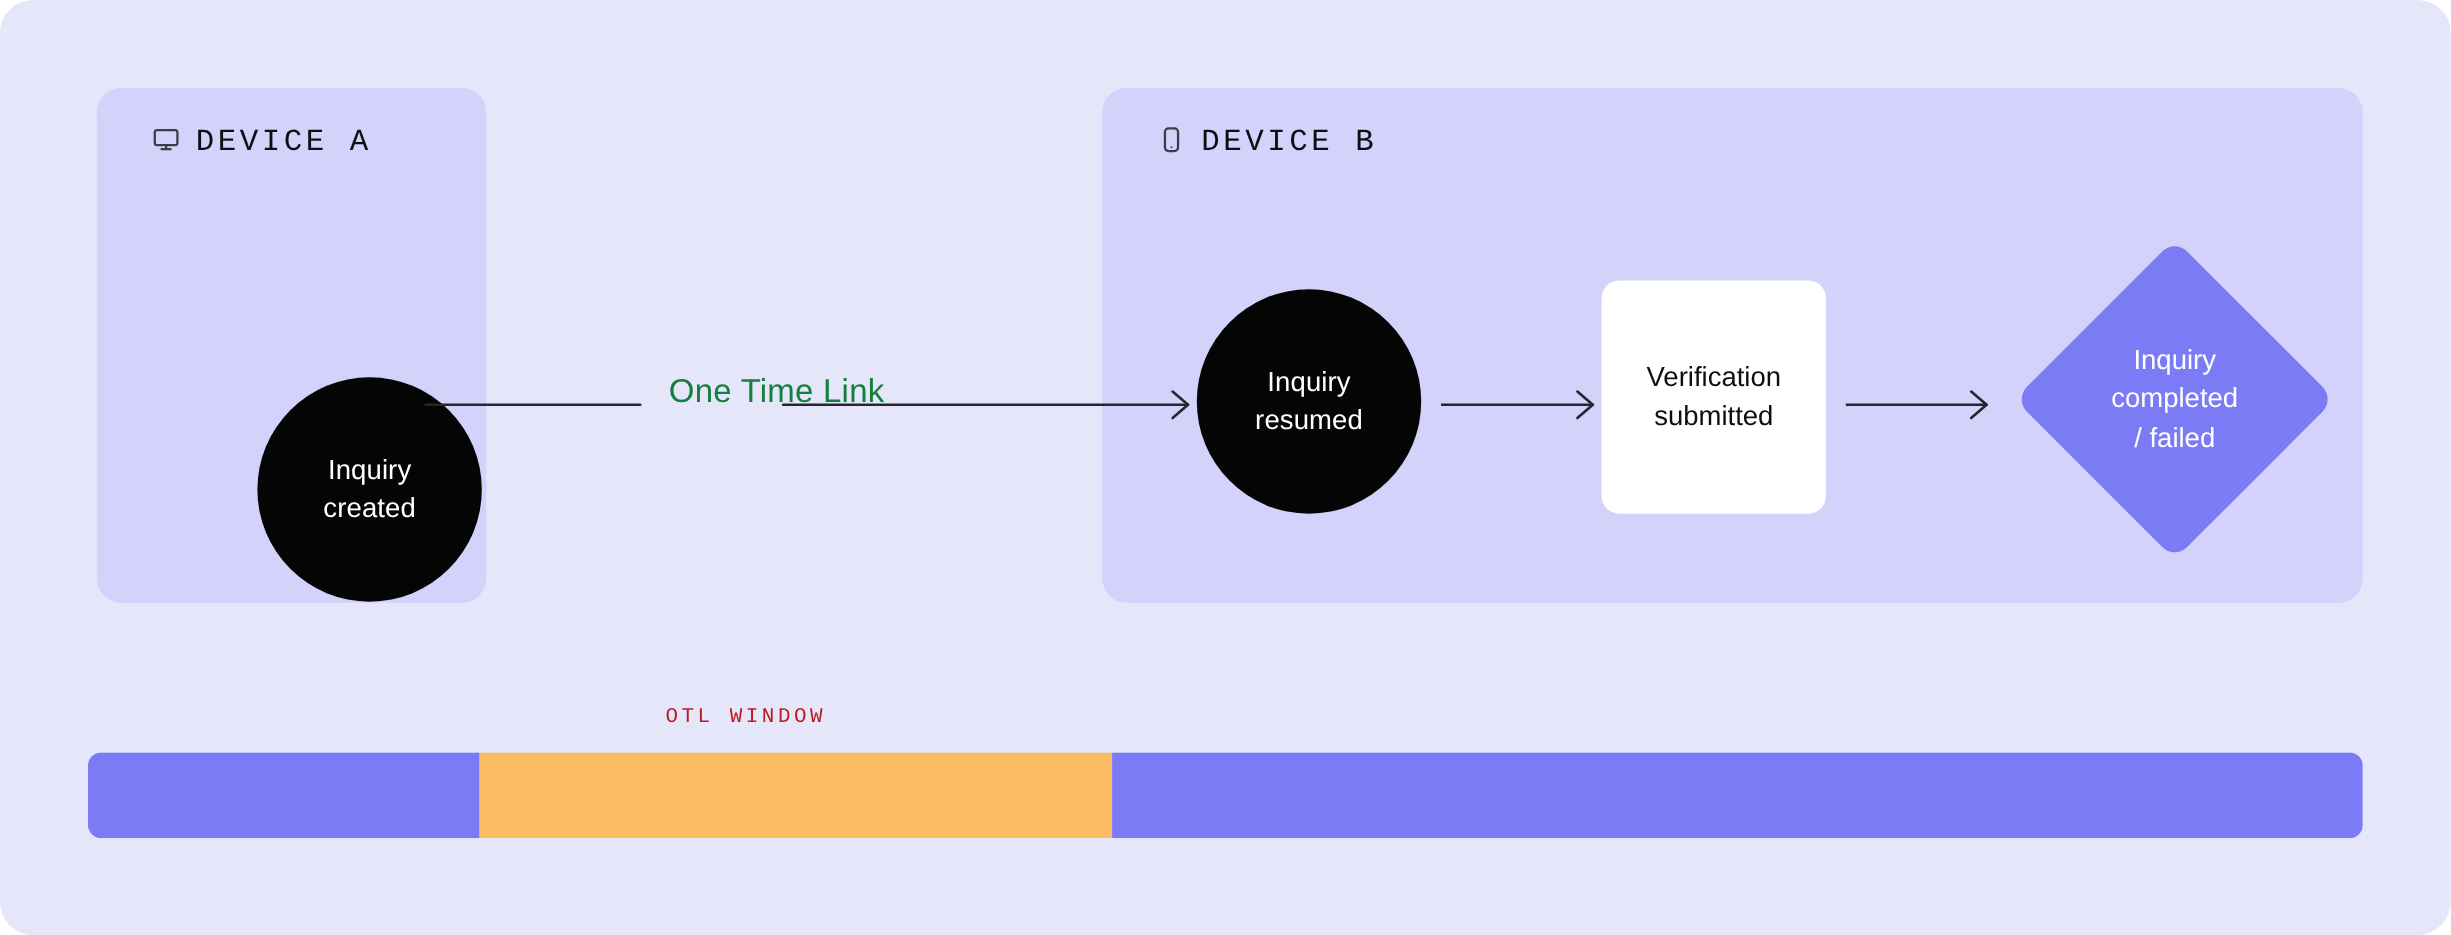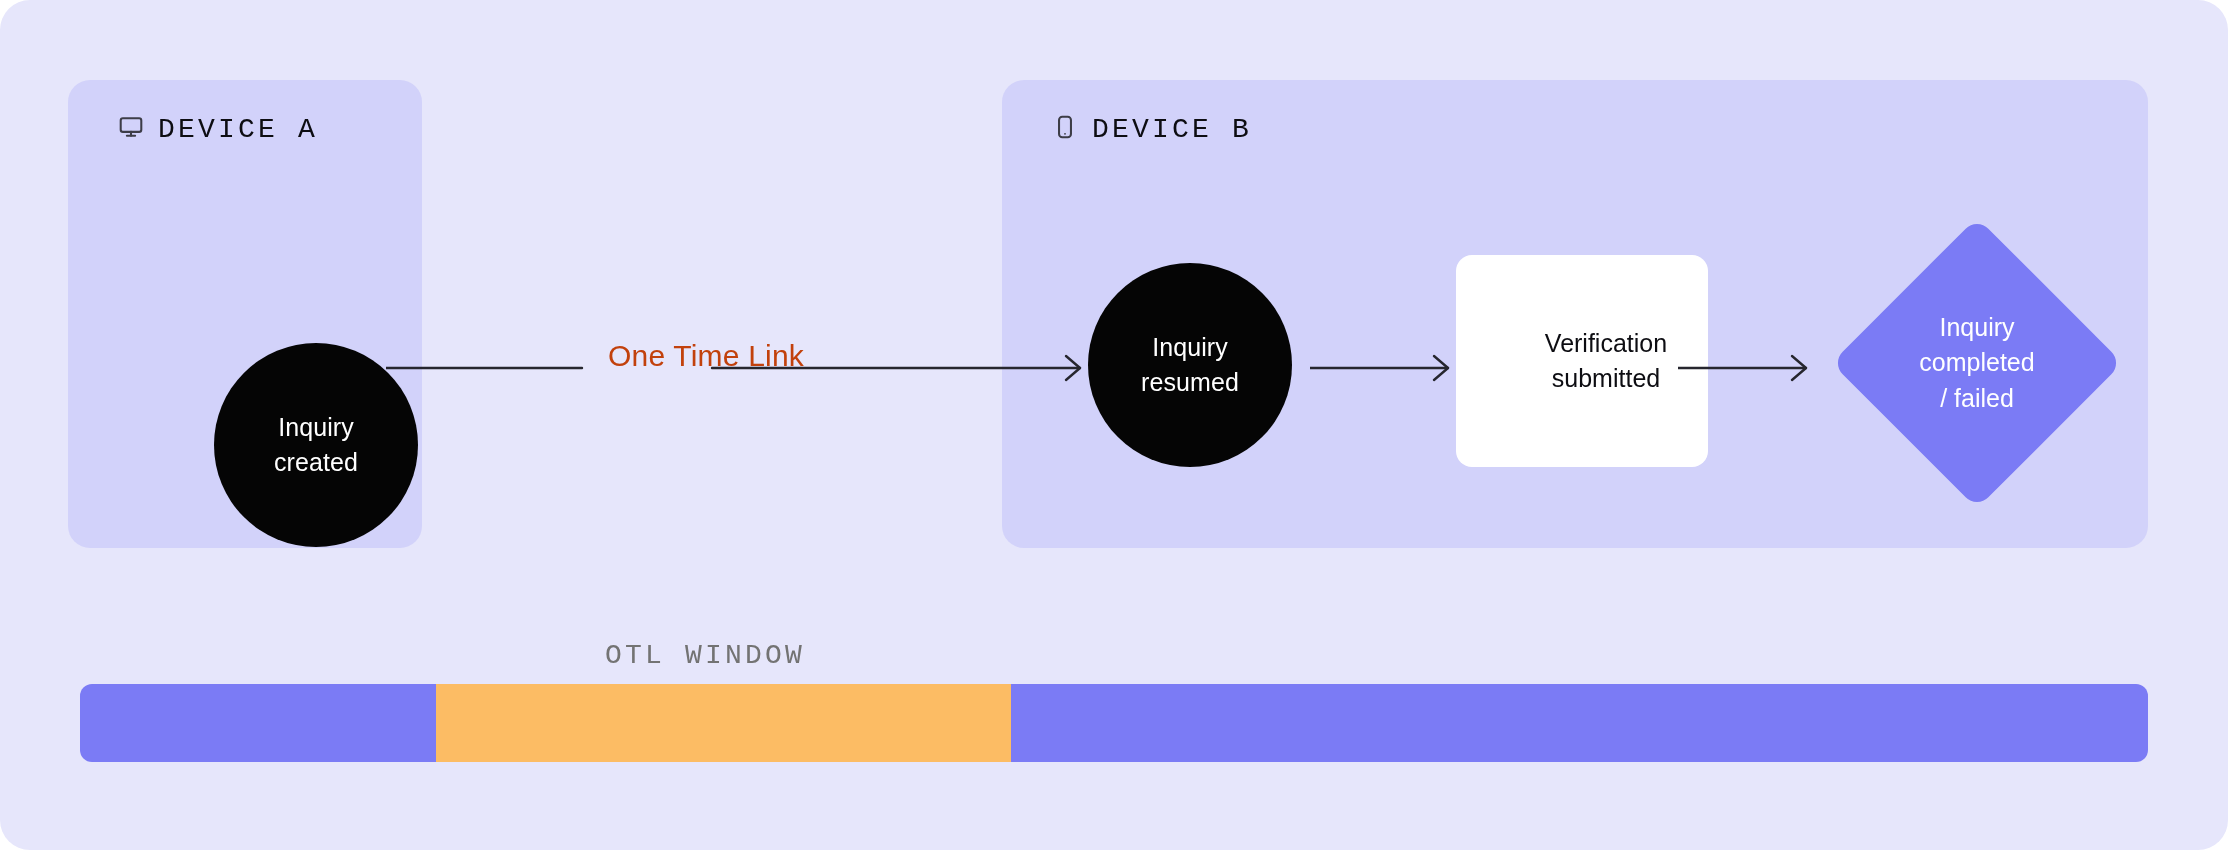--- a/index.html
+++ b/index.html
@@ -22,21 +22,21 @@
     border-radius: 30px;
     overflow: hidden;
   }
 
   
   .panel {
     position: absolute;
     background: #D2D2FA;
     border-radius: 22px;
   }
-  #panel-a { left: 68px;  top: 80px; width: 354px;  height: 468px; }
+  #panel-a { left: 88px;  top: 80px; width: 354px;  height: 468px; }
   #panel-b { left: 1002px; top: 80px; width: 1146px; height: 468px; }
 
   .panel-header {
     position: absolute;
     top: 32px;
     left: 50px;
     display: flex;
     align-items: center;
     gap: 14px;
     height: 34px;
@@ -74,21 +74,20 @@
     left: 1456px;
     top: 255px;
     width: 204px;
     height: 212px;
     background: #ffffff;
     border-radius: 16px;
     display: flex;
     align-items: center;
     justify-content: center;
     text-align: center;
-    padding-left: 48px;
   }
   #node-verification .node-label {
     color: #0d0d12;
     font-size: 25px;
     line-height: 1.42;
   }
 
   #node-diamond-wrap {
     position: absolute;
     left: 1832px;
@@ -122,35 +121,35 @@
   
   .connector { position: absolute; }
 
   #conn-otl       { left: 386px;  top: 318px; width: 702px; height: 100px; }
   #conn-resumed   { left: 1310px; top: 318px; width: 146px; height: 100px; }
   #conn-submitted { left: 1678px; top: 318px; width: 136px; height: 100px; }
 
   .conn-label {
     position: absolute;
     font-size: 30px;
-    color: #c2410c;
+    color: #15803d;
     white-space: nowrap;
     letter-spacing: 0.2px;
   }
   #conn-otl .conn-label { left: 222px; top: 21px; }
 
   
   #timeline { position: absolute; left: 0; top: 600px; width: 2228px; height: 180px; }
 
   .tl-label {
     position: absolute;
     font-family: "Liberation Mono", "DejaVu Sans Mono", monospace;
-    font-size: 28px;
+    font-size: 19px;
     letter-spacing: 3.2px;
-    color: #737373;
+    color: #b91c1c;
     white-space: nowrap;
     display: flex;
     gap: 12px;
   }
   #tl-label-otl { left: 605px; top: 40px; }
   #tl-label-exp { left: 1748px; top: 40px; }
 
   #tl-bar {
     position: absolute;
     left: 80px;

